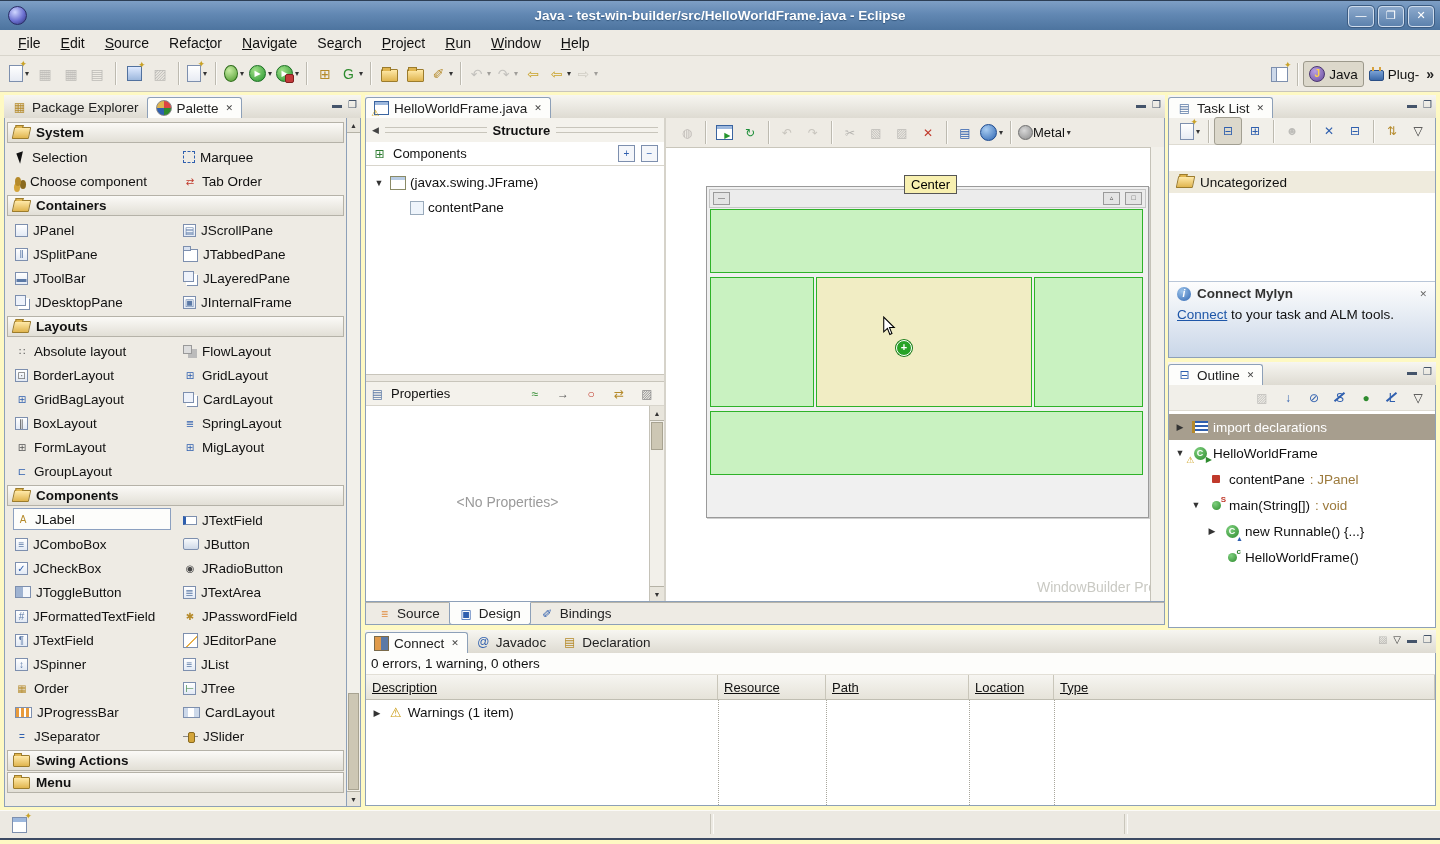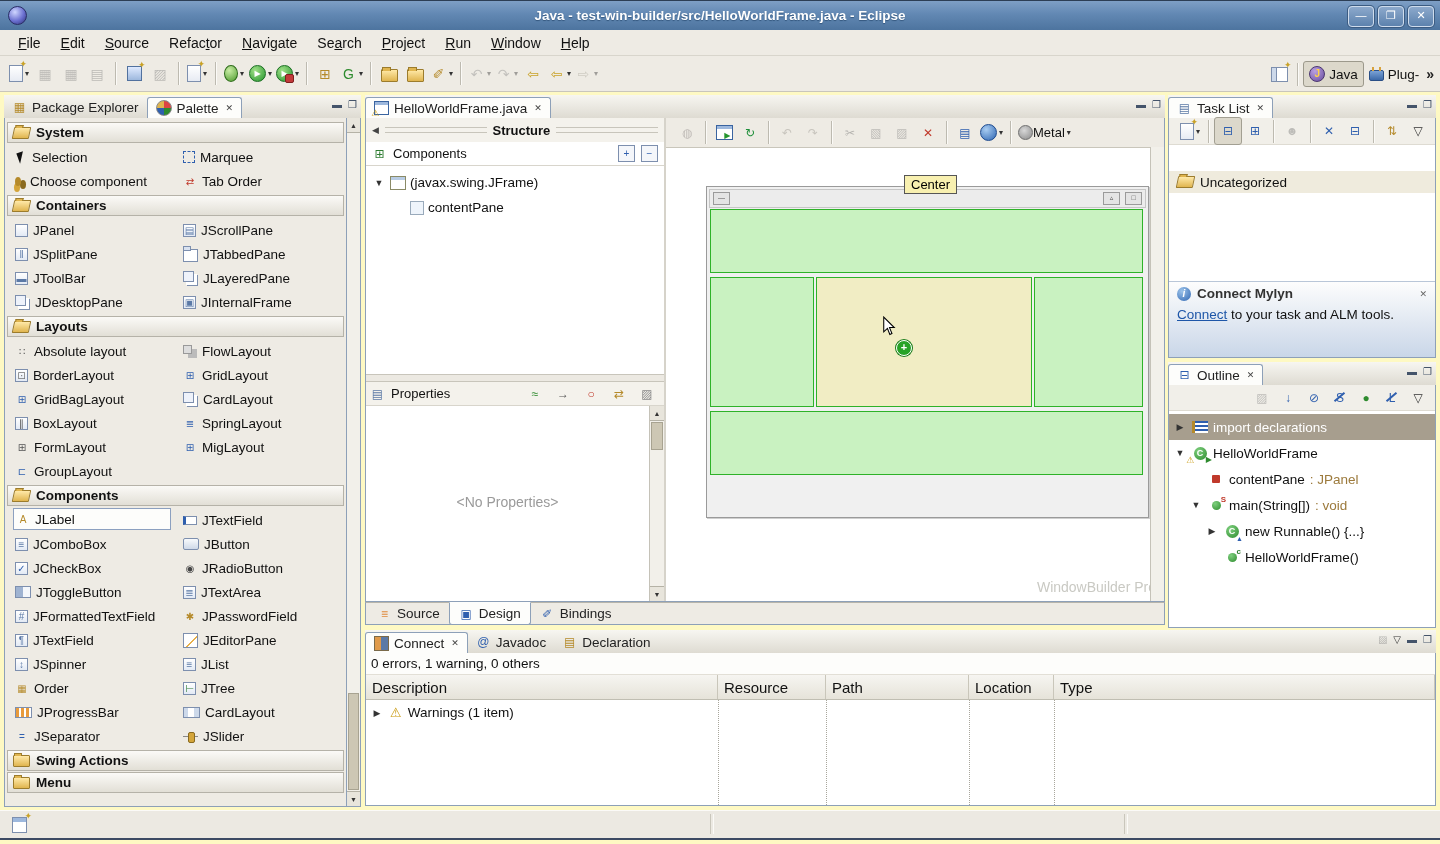--- a/index.html
+++ b/index.html
@@ -186,21 +186,21 @@
   .oic-class-anon::after{content:"▲";position:absolute;right:-3px;bottom:-3px;color:#2f5fae;font-size:7px;}
   .oic-field-private::before{content:"";width:8px;height:8px;background:#c0392b;border-radius:1px;}
   .oic-method-static::before{content:"";width:9px;height:9px;border-radius:50%;background:radial-gradient(circle at 35% 30%,#7ed07e,#2e8b2e);}
   .oic-method-static::after{content:"S";position:absolute;right:-2px;top:-3px;color:#c0392b;font-size:8px;font-weight:bold;}
   .oic-constructor::before{content:"";width:9px;height:9px;border-radius:50%;background:radial-gradient(circle at 35% 30%,#7ed07e,#2e8b2e);}
   .oic-constructor::after{content:"c";position:absolute;right:-1px;top:-3px;color:#2e7d32;font-size:8px;font-weight:bold;}
   
   #problems-body{position:absolute;left:0;top:23px;right:0;bottom:0;border:1px solid #8da0b8;border-top:none;box-sizing:border-box;background:#fff;display:flex;flex-direction:column;}
   .pr-summary{height:21px;display:flex;align-items:center;padding-left:5px;font-size:13.5px;background:#fdfdfb;border-bottom:1px solid #e2dfd6;}
   .pr-header{height:24px;display:flex;background:linear-gradient(#f6f5f1,#e6e3d9);border-bottom:1px solid #c0beb2;}
-  .pr-hcell{display:flex;align-items:center;padding-left:6px;font-size:15px;border-right:1px solid #c9c6ba;box-sizing:border-box;}
+  .pr-hcell{display:flex;align-items:center;padding-left:6px;font-size:13px;border-right:1px solid #c9c6ba;box-sizing:border-box;text-decoration:underline;}
   .pr-rows{flex:1;position:relative;background:#fff;}
   .pr-colsep{position:absolute;top:0;bottom:0;width:0;border-left:1px dotted #a8a69c;}
   .pr-row{display:flex;align-items:center;height:25px;gap:6px;padding-left:4px;font-size:13.5px;}
   .warn-glyph{color:#c8980a;font-size:13px;}
   .ic-probtab{width:13px;height:13px;background:linear-gradient(90deg,#e09a4a 50%,#5b79a6 50%);border:1px solid #7a6a4a;}
   
   .statusbar{position:absolute;left:0;top:810px;width:1440px;height:28px;background:#ece9e2;border-top:1px solid #fbfaf7;
     display:flex;align-items:center;padding-left:12px;box-sizing:border-box;}
   .bottomline{position:absolute;left:0;top:838px;width:1440px;height:2px;background:#3c4a63;}
   .sb-groove{position:absolute;top:814px;height:20px;width:2px;border-left:1px solid #c9c6bb;border-right:1px solid #fbfaf7;}

